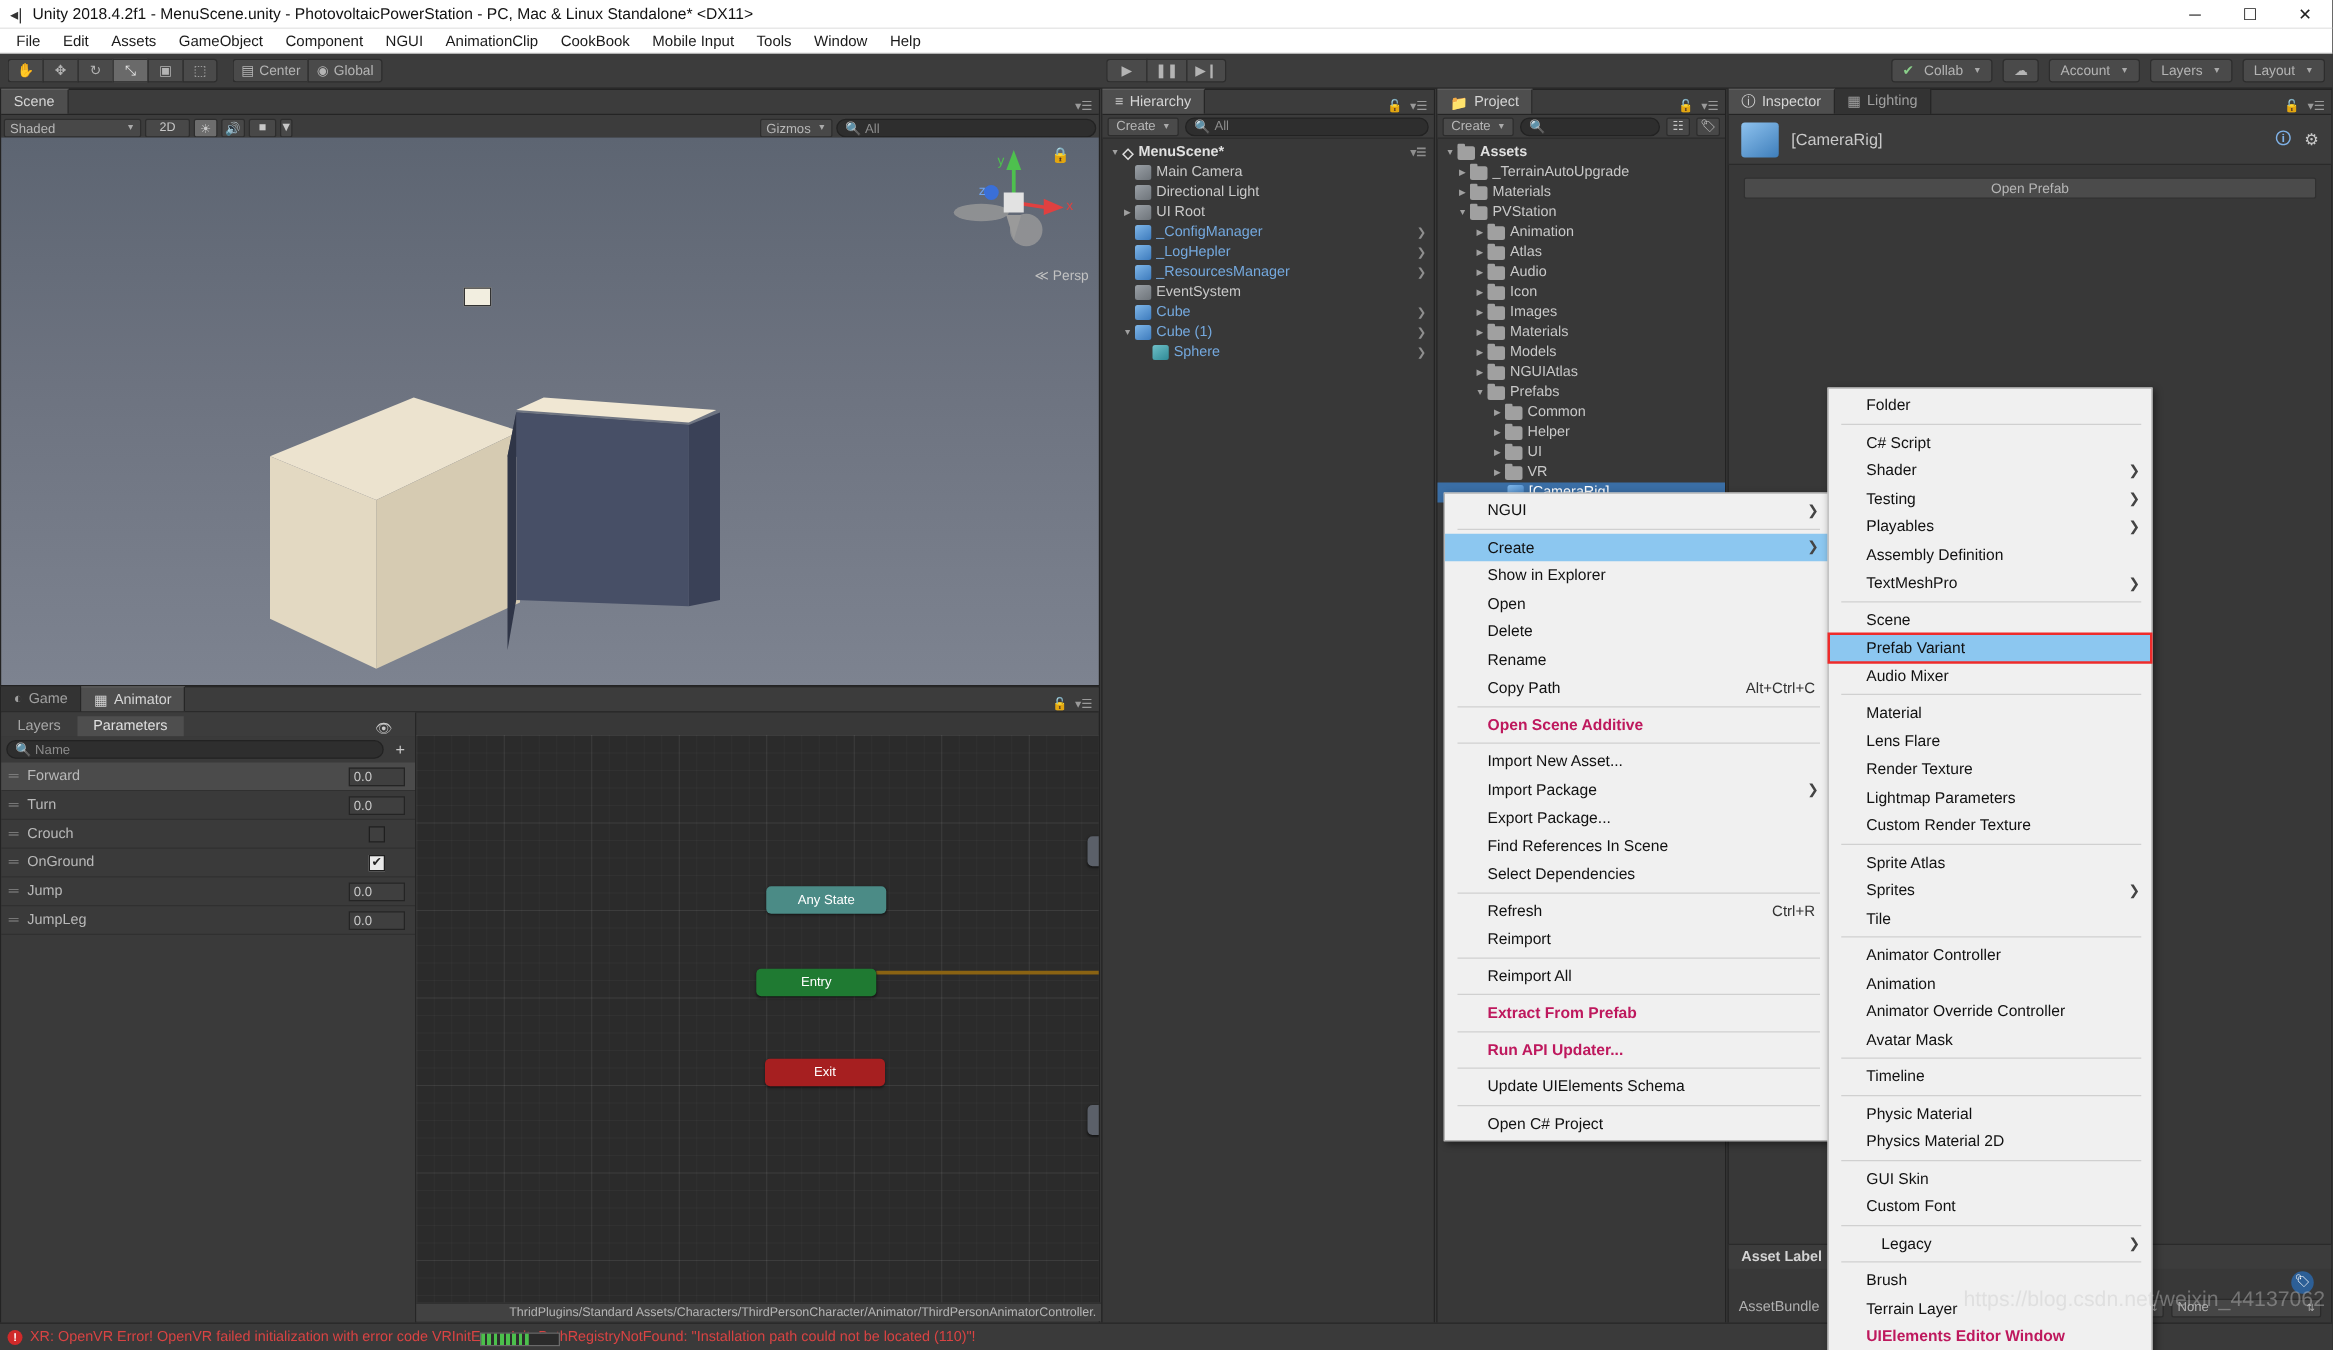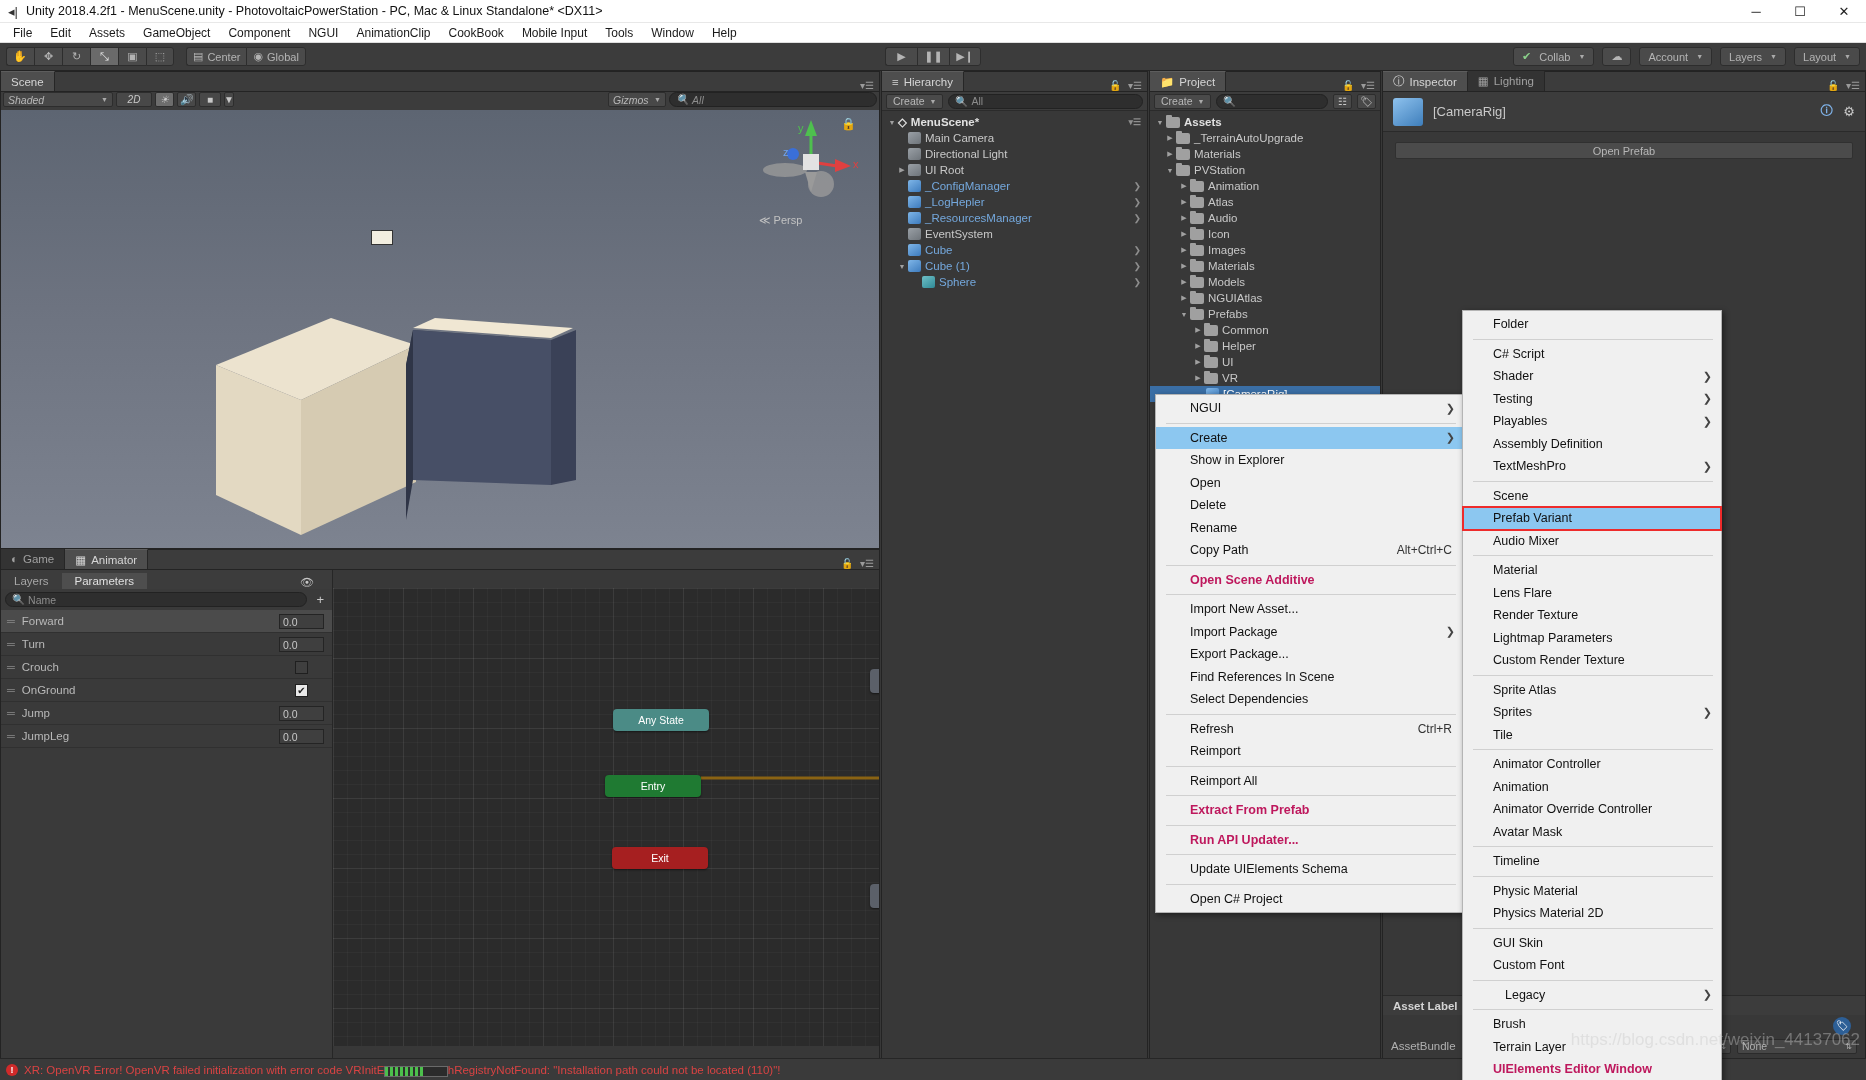--- a/index.html
+++ b/index.html
@@ -59,22 +59,22 @@
                 padding:0 4px; gap:5px; border-bottom:1px solid #2b2b2b; }
   .mini-btn { height:15px; background:#4a4a4a; border:1px solid #2d2d2d; border-radius:2px;
               padding:0 6px; display:flex; align-items:center; gap:5px; font-size:10.5px;
               color:#b8b8b8; }
   .searchbox { height:15px; flex:1; background:#2e2e2e; border:1px solid #222;
                border-radius:8px; display:flex; align-items:center; padding:0 6px; gap:3px;
                font-size:10.5px; color:#8d8d8d; }
 
   
   #scene-view { left:0; top:71px; width:880px; height:478px; }
-  .scene-toolbar { height:19px; background:#3c3c3c; display:flex; align-items:flex-start;
-                   gap:3px; padding:0 2px; border-bottom:1px solid #2b2b2b;font-style:italic; }
+  .scene-toolbar { height:19px; background:#3c3c3c; display:flex; align-items:flex-end;
+                   gap:3px; padding:0 2px; border-bottom:1px solid #2b2b2b; }
   .sc-drop { height:15px; background:#484848; border:1px solid #2d2d2d; border-radius:2px;
              display:flex; align-items:center; justify-content:space-between; padding:0 4px;
              font-size:10.5px; color:#b8b8b8; }
   .sc-ic { width:19px; height:15px; background:#484848; border:1px solid #2d2d2d;
            border-radius:2px; display:flex; align-items:center; justify-content:center;
            font-size:10px; color:#c8c8c8; }
   .sc-ic.on { background:#6d6d6d; }
   .viewport { position:absolute; left:0; right:0; top:38px; bottom:0;
               background:linear-gradient(#5d6572 0%,#6d7380 45%,#7d8390 100%); overflow:hidden; }
   .gizmo-box { position:absolute; width:112px; height:118px; right:8px; top:4px; }
@@ -309,21 +309,21 @@
             <ellipse cx="-26" cy="8" rx="22" ry="7" fill="#9a9a9a" opacity=".8"></ellipse>
             <ellipse cx="10" cy="22" rx="13" ry="13" fill="#9a9a9a" opacity=".8"></ellipse>
             <polygon points="-6,10 6,10 0,30" fill="#9a9a9a"></polygon>
             <rect x="-8" y="-8" width="16" height="16" fill="#e2e2e2"></rect>
           </g>
           <text x="39" y="18" fill="#4ec04e" font-size="11" font-family="Liberation Sans, sans-serif">y</text>
           <text x="94" y="54" fill="#e04040" font-size="11" font-family="Liberation Sans, sans-serif">x</text>
           <text x="24" y="42" fill="#6ea3f0" font-size="11" font-family="Liberation Sans, sans-serif">z</text>
           <text x="82" y="14" fill="#b9b9b9" font-size="12">🔒</text>
         </svg>
-        <div style="text-align:left;color:#c2c2c2;font-size:11px;margin-top:2px">
+        <div style="text-align:right;color:#c2c2c2;font-size:11px;margin-top:2px">
           ≪ <span>Persp</span>
         </div>
       </div>
     </div>
   </div>
 
   <div class="panel" id="animator-panel">
     <div class="tabrow">
       <div class="tab">
         <span>◐</span>
@@ -409,20 +409,21 @@
         <polygon points="681,252 695,255 686,267" fill="#fff"></polygon>
       </svg>
       <div class="node" style="left:280px;top:121px;width:96px;height:22px;background:#4b8b86">Any State</div>
       <div class="node" style="left:272px;top:187px;width:96px;height:22px;background:#1f7a32">Entry</div>
       <div class="node" style="left:279px;top:259px;width:96px;height:22px;background:#a61f20">Exit</div>
       <div class="node" style="left:537px;top:81px;width:152px;height:24px;background:#5b6069">Airborne</div>
 
       <div class="node" style="left:537px;top:296px;width:152px;height:24px;background:#5b6069">Crouching</div>
     </div>
 
+    <div class="ctrl-path">ThridPlugins/Standard Assets/Characters/ThirdPersonCharacter/Animator/ThirdPersonAnimatorController.</div>
   </div>
 
   <div class="panel" id="hierarchy-panel">
     <div class="tabrow">
       <div class="tab active">
         <span>≡</span>
         <span>Hierarchy</span>
       </div>
       <div class="tabmenu">
         <span>🔓</span>▾☰

